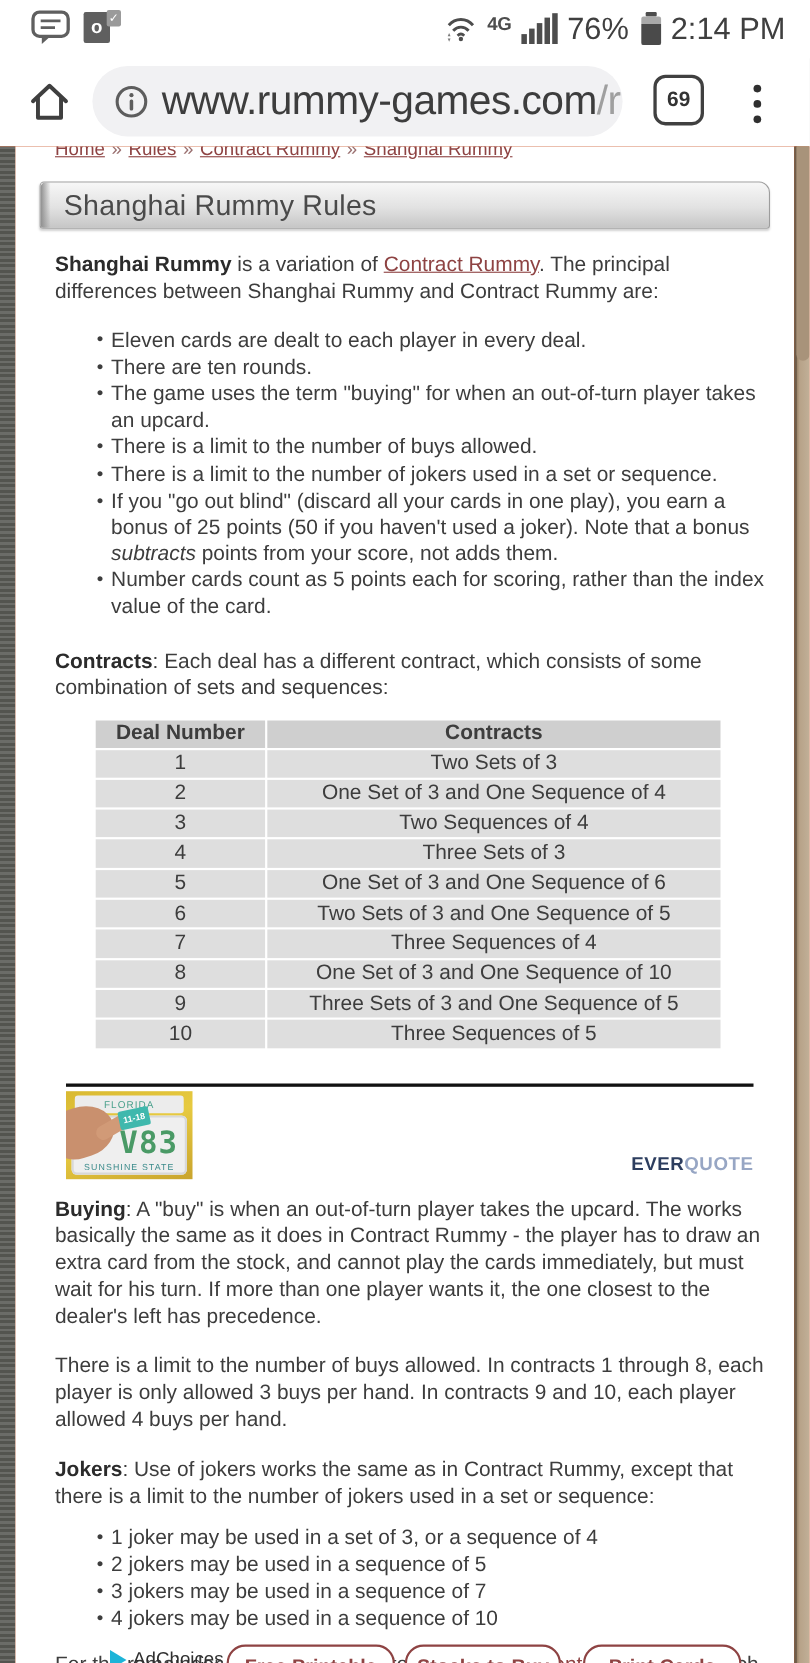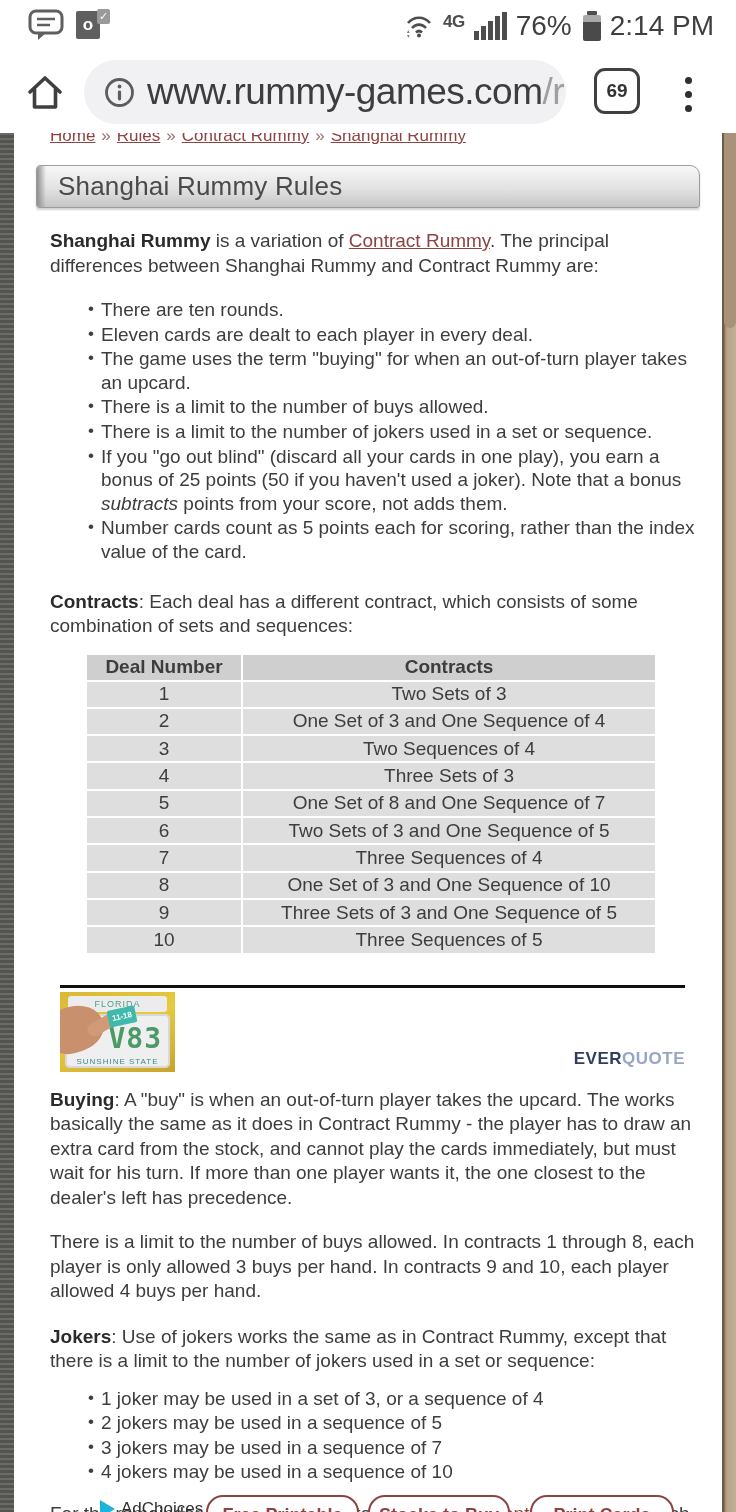--- a/index.html
+++ b/index.html
@@ -198,22 +198,22 @@
 
     <div class="title-bar">
       <h1>Shanghai Rummy Rules</h1>
     </div>
 
     <p class="para mt21">
       <b>Shanghai Rummy</b><span> is a variation of </span><a href="#" class="body-link">Contract Rummy</a><span>. The principal differences between Shanghai Rummy and Contract Rummy are:</span>
     </p>
 
     <ul class="blist">
+      <li>Eleven cards are dealt to each player in every deal.</li>
       <li>There are ten rounds.</li>
-      <li>Eleven cards are dealt to each player in every deal.</li>
       <li>The game uses the term "buying" for when an out-of-turn player takes an upcard.</li>
       <li>There is a limit to the number of buys allowed.</li>
       <li>There is a limit to the number of jokers used in a set or sequence.</li>
       <li><span>If you "go out blind" (discard all your cards in one play), you earn a bonus of 25 points (50 if you haven't used a joker). Note that a bonus </span><i>subtracts</i><span> points from your score, not adds them.</span></li>
       <li>Number cards count as 5 points each for scoring, rather than the index value of the card.</li>
     </ul>
 
     <p class="para mt26">
       <b>Contracts</b><span>: Each deal has a different contract, which consists of some combination of sets and sequences:</span>
     </p>
@@ -235,21 +235,21 @@
         <tr>
             <td>3</td>
             <td>Two Sequences of 4</td>
           </tr>
         <tr>
             <td>4</td>
             <td>Three Sets of 3</td>
           </tr>
         <tr>
             <td>5</td>
-            <td>One Set of 8 and One Sequence of 7</td>
+            <td>One Set of 3 and One Sequence of 6</td>
           </tr>
         <tr>
             <td>6</td>
             <td>Two Sets of 3 and One Sequence of 5</td>
           </tr>
         <tr>
             <td>7</td>
             <td>Three Sequences of 4</td>
           </tr>
         <tr>

